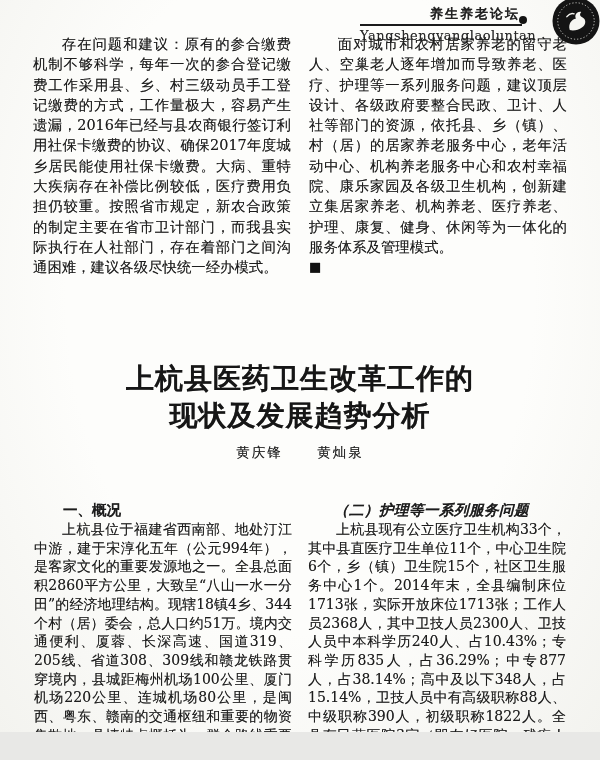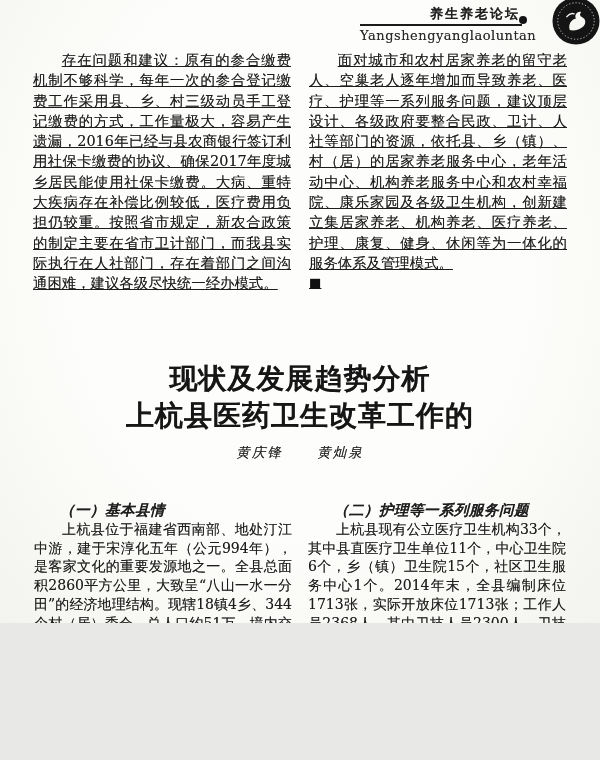--- a/index.html
+++ b/index.html
@@ -1,18 +1,18 @@
 <!DOCTYPE html>
 <html><head>
 <meta charset="utf-8">
 <style>
   html,body{margin:0;padding:0;background:#e8e8e6;}
   .page{
     position:relative;
-    width:600px;height:623px;
+    width:600px;height:732px;
     margin:0 auto;
     overflow:hidden;
     background:radial-gradient(ellipse at 50% 40%, #fdfdfb 55%, #f3f3ef 100%);
     font-family:"DejaVu Serif","Liberation Serif",serif;
     color:#1d1d1d;
   }
   
   .masthead{position:absolute;left:360px;top:5px;width:162px;}
   .m-title{
     text-align:right;font-size:13px;font-weight:bold;letter-spacing:2px;
@@ -26,33 +26,33 @@
   .m-dot{
     position:absolute;left:519px;top:16px;width:8px;height:8px;border-radius:50%;
     background:#141414;
   }
   .seal{position:absolute;left:552px;top:-3px;width:48px;height:48px;}
   .seal svg{width:100%;height:100%;display:block;}
   
   .col{position:absolute;text-align:justify;}
   .para{margin:0;text-align:justify;text-justify:inter-ideograph;}
   .indent{text-indent:2em;}
-  .top-col{top:50px;width:258px;font-size:14.4px;line-height:20.3px;text-decoration:underline;}
+  .top-col{top:34px;width:258px;font-size:14.4px;line-height:20.3px;}
   .top-left{left:33px;}
   .top-right{left:309px;}
   .endmark{font-size:13px;line-height:20px;color:#111;}
   
   .title-block{
     position:absolute;left:0;top:360px;width:600px;text-align:center;
     font-weight:bold;font-size:28px;line-height:37px;letter-spacing:1px;color:#161616;
     text-shadow:0 0 .6px rgba(0,0,0,.55);
   }
   .authors{
     position:absolute;left:0;top:444px;width:600px;text-align:center;
-    font-size:13.5px;font-style:italic;color:#242424;letter-spacing:2px;
+    font-size:13.5px;color:#242424;letter-spacing:2px;
   }
   .authors span{margin:0 14px;}
   
   .body-col{top:500px;width:258px;font-size:14px;line-height:18.7px;height:262px;}
   .body-left{left:34px;}
   .body-right{left:308px;}
   .h1{font-weight:bold;text-indent:2em;font-size:14.5px;line-height:20px;}
   .h2{font-weight:bold;font-style:italic;text-indent:1.8em;font-size:14.5px;line-height:20px;letter-spacing:.5px;}
   .scan-ink{text-shadow:0 0 .4px rgba(10,10,10,.5);}
 </style>
@@ -78,30 +78,30 @@
 
   <div class="col top-col top-left">
     <p class="para indent">存在问题和建议：原有的参合缴费机制不够科学，每年一次的参合登记缴费工作采用县、乡、村三级动员手工登记缴费的方式，工作量极大，容易产生遗漏，2016年已经与县农商银行签订利用社保卡缴费的协议、确保2017年度城乡居民能使用社保卡缴费。大病、重特大疾病存在补偿比例较低，医疗费用负担仍较重。按照省市规定，新农合政策的制定主要在省市卫计部门，而我县实际执行在人社部门，存在着部门之间沟通困难，建议各级尽快统一经办模式。</p>
   </div>
   <div class="col top-col top-right">
     <p class="para indent">面对城市和农村居家养老的留守老人、空巢老人逐年增加而导致养老、医疗、护理等一系列服务问题，建议顶层设计、各级政府要整合民政、卫计、人社等部门的资源，依托县、乡（镇）、村（居）的居家养老服务中心，老年活动中心、机构养老服务中心和农村幸福院、康乐家园及各级卫生机构，创新建立集居家养老、机构养老、医疗养老、护理、康复、健身、休闲等为一体化的服务体系及管理模式。</p>
     <div class="endmark">■</div>
   </div>
 
   <div class="title-block">
+    <div>上杭县医药卫生改革工作的</div>
     <div>现状及发展趋势分析</div>
-    <div>上杭县医药卫生改革工作的</div>
   </div>
   <div class="authors">
     <span>黄庆锋</span>
     <span>黄灿泉</span>
   </div>
 
   <div class="col body-col body-left">
-    <div class="h2">（一）基本县情</div>
+    <div class="h1">一、概况</div>
     <p class="para indent">上杭县位于福建省西南部、地处汀江中游，建于宋淳化五年（公元994年），是客家文化的重要发源地之一。全县总面积2860平方公里，大致呈“八山一水一分田”的经济地理结构。现辖18镇4乡、344个村（居）委会，总人口约51万。境内交通便利、厦蓉、长深高速、国道319、205线、省道308、309线和赣龙铁路贯穿境内，县城距梅州机场100公里、厦门机场220公里、连城机场80公里，是闽西、粤东、赣南的交通枢纽和重要的物资集散地。县情特点概括为：群众路线重要发源地、著名苏区、客家祖地、建筑之乡、黄金宝地、旅游</p>
   </div>
   <div class="col body-col body-right">
     <div class="h2">（二）护理等一系列服务问题</div>
     <p class="para indent">上杭县现有公立医疗卫生机构33个，其中县直医疗卫生单位11个，中心卫生院6个，乡（镇）卫生院15个，社区卫生服务中心1个。2014年末，全县编制床位1713张，实际开放床位1713张；工作人员2368人，其中卫技人员2300人、卫技人员中本科学历240人、占10.43%；专科学历835人，占36.29%；中专877人，占38.14%；高中及以下348人，占15.14%，卫技人员中有高级职称88人、中级职称390人，初级职称1822人。全县有民营医院3家（即友好医院、残疾人康复医院、妇科医院），个体诊所17家，村卫生所（室）557</p>
   </div>
 
 </div>
 
 </body></html>

